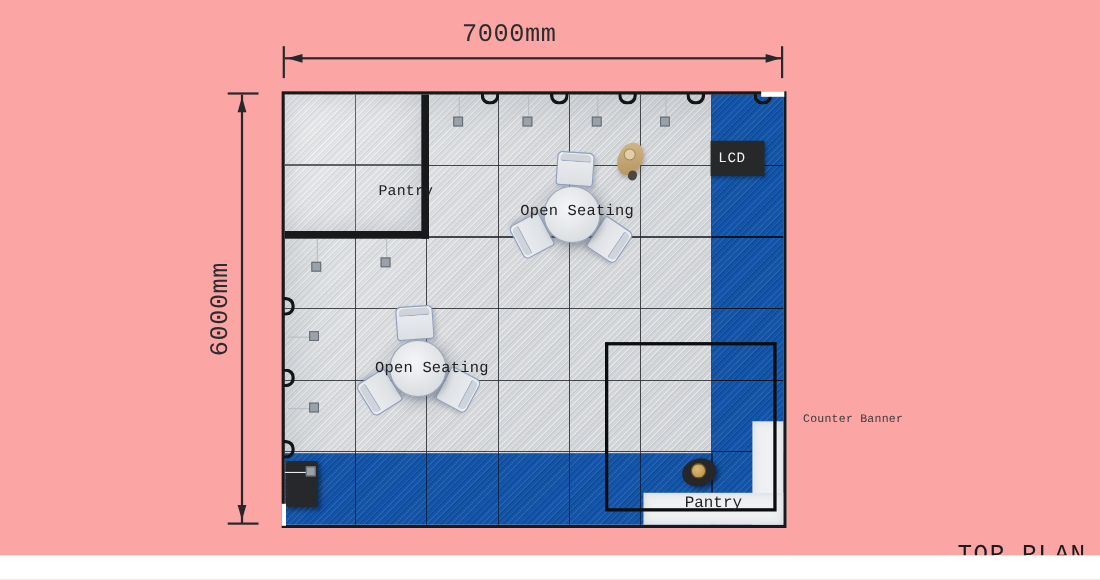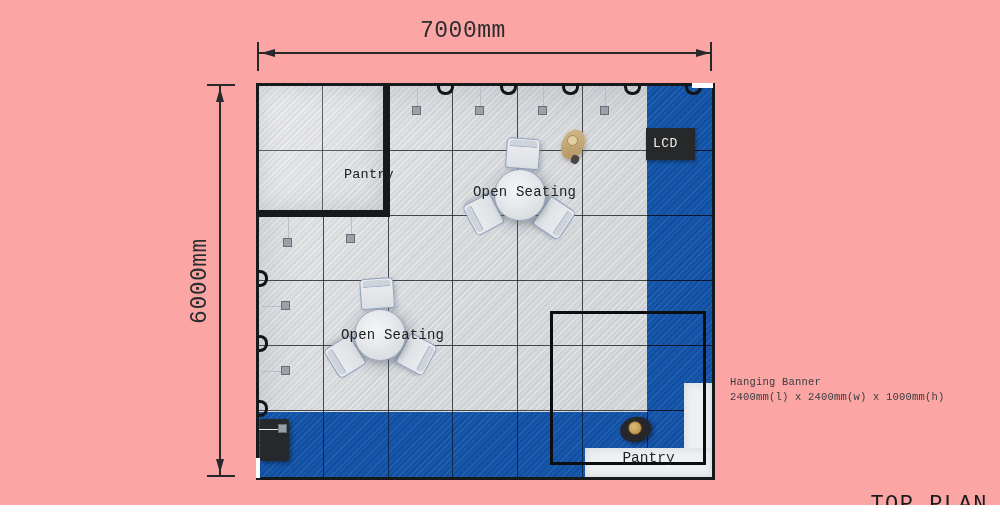--- a/index.html
+++ b/index.html
@@ -214,19 +214,18 @@
     </div>
 
     <div class="banner-outline"></div>
 
     <div class="lcd"><span>LCD</span></div>
     <div class="white-sliver" style="left:433px; top:-3px; width:21px; height:5px;"></div>
     <div class="white-sliver" style="left:-3px; top:372px; width:4px; height:20px;"></div>
   </div>
 
   <div class="banner-note">
-    <div>Hanging Banner</div>
-    <div>2400mm(l) x 2400mm(w) x 1000mm(h)</div>
+    <div>Counter Banner</div>
   </div>
 
   <div class="plan-title">TOP PLAN</div>
 
 </div>
 
 </body></html>

